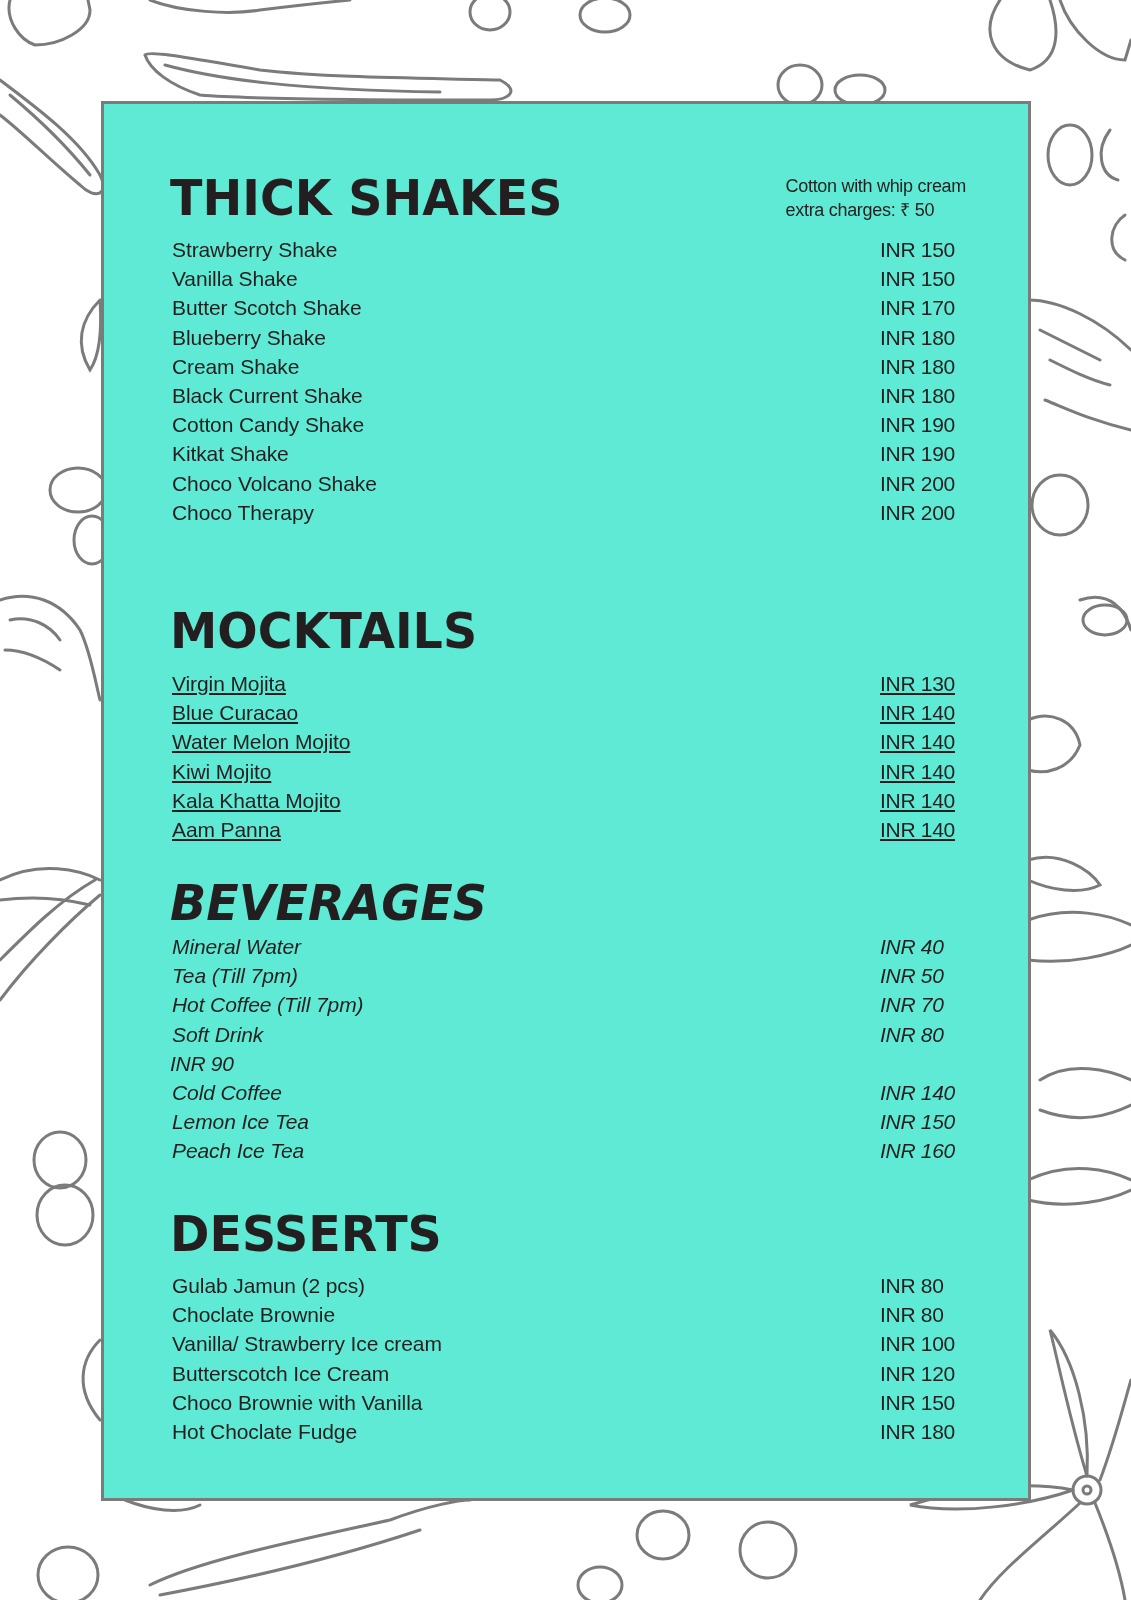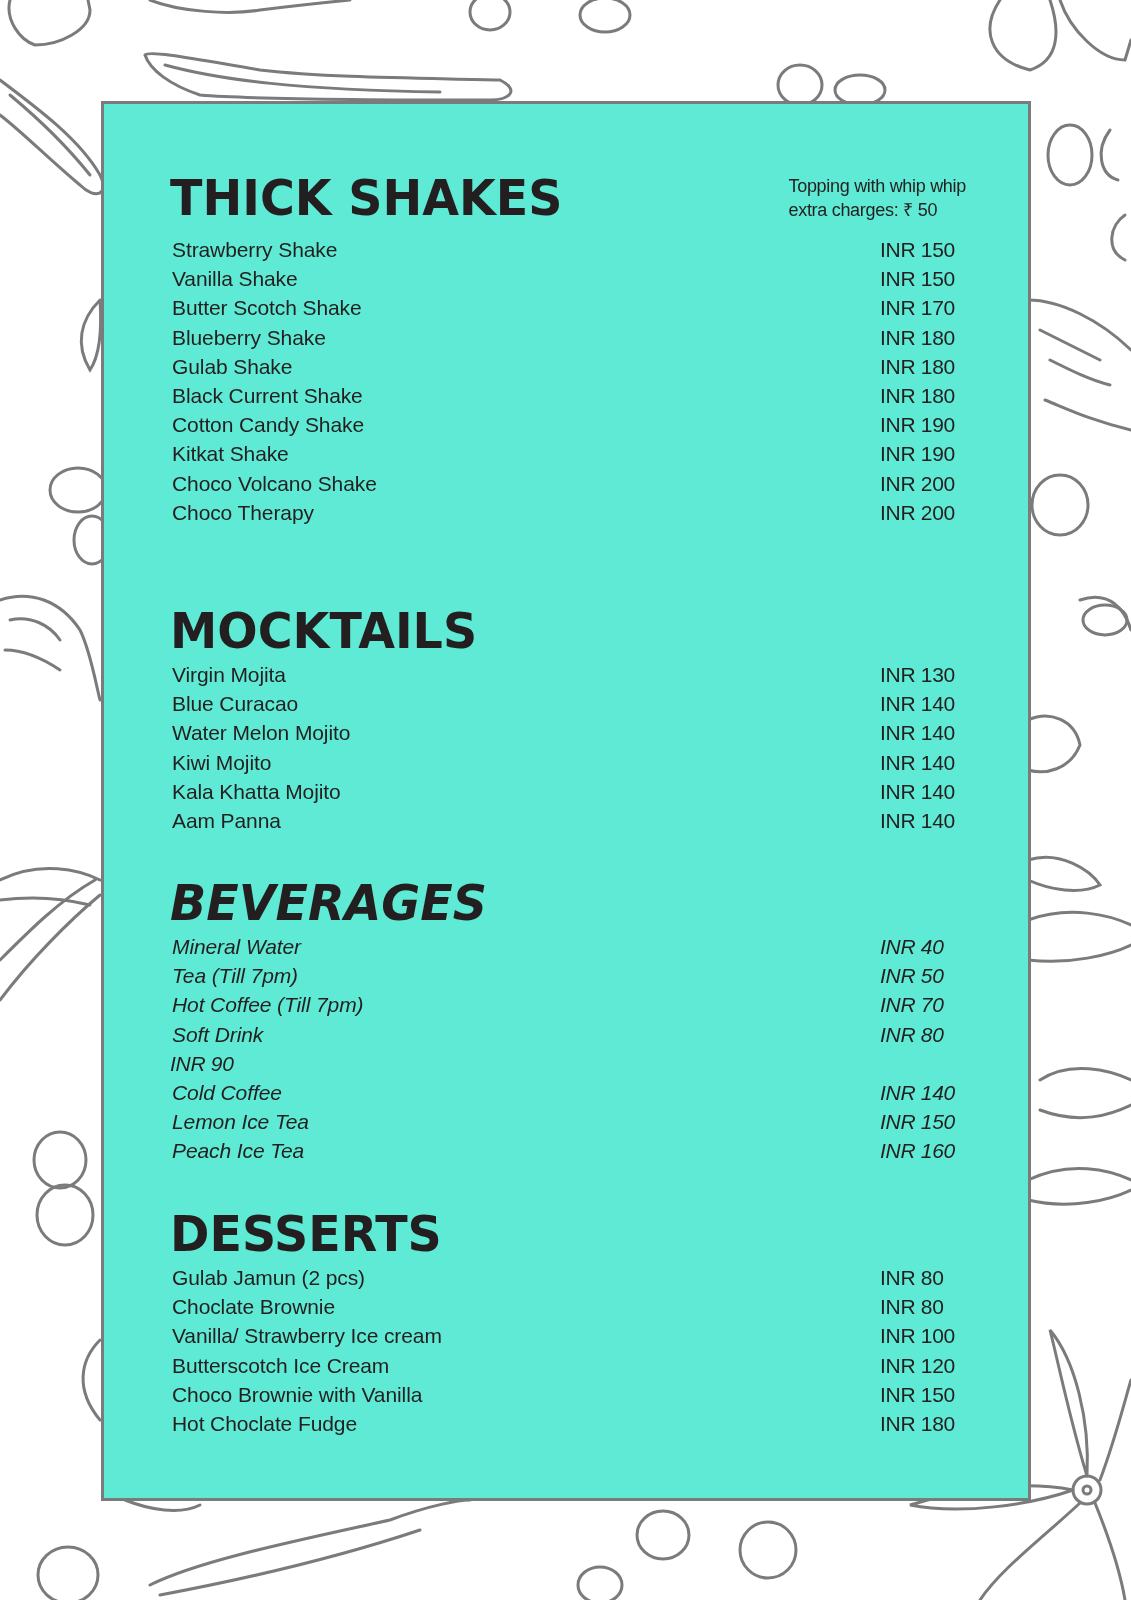--- a/index.html
+++ b/index.html
@@ -130,42 +130,42 @@
     <ellipse cx="65" cy="1215" rx="28" ry="30"></ellipse>
     <path d="M100 1340 C80 1360 75 1390 100 1420"></path>
   </g>
 </svg>
 
 <div class="frame">
 
   <section class="section" style="top:67px;">
     <h2 class="section-title">THICK SHAKES</h2>
     <div class="note">
-      <div>Topping with whip whip</div>
+      <div>Cotton with whip cream</div>
       <div>extra charges: ₹ 50</div>
     </div>
     <ul class="items" style="margin-top:8px;">
       <li class="item">
           <span class="item-name">Strawberry Shake</span>
           <span class="item-price">INR 150</span>
         </li>
       <li class="item">
           <span class="item-name">Vanilla Shake</span>
           <span class="item-price">INR 150</span>
         </li>
       <li class="item">
           <span class="item-name">Butter Scotch Shake</span>
           <span class="item-price">INR 170</span>
         </li>
       <li class="item">
           <span class="item-name">Blueberry Shake</span>
           <span class="item-price">INR 180</span>
         </li>
       <li class="item">
-          <span class="item-name">Gulab Shake</span>
+          <span class="item-name">Cream Shake</span>
           <span class="item-price">INR 180</span>
         </li>
       <li class="item">
           <span class="item-name">Black Current Shake</span>
           <span class="item-price">INR 180</span>
         </li>
       <li class="item">
           <span class="item-name">Cotton Candy Shake</span>
           <span class="item-price">INR 190</span>
         </li>
@@ -179,21 +179,21 @@
         </li>
       <li class="item">
           <span class="item-name">Choco Therapy</span>
           <span class="item-price">INR 200</span>
         </li>
     </ul>
   </section>
 
   <section class="section" style="top:500px;">
     <h2 class="section-title">MOCKTAILS</h2>
-    <ul class="items" style="margin-top:0px;">
+    <ul class="items" style="margin-top:9px;text-decoration:underline;">
       <li class="item">
           <span class="item-name">Virgin Mojita</span>
           <span class="item-price">INR 130</span>
         </li>
       <li class="item">
           <span class="item-name">Blue Curacao</span>
           <span class="item-price">INR 140</span>
         </li>
       <li class="item">
           <span class="item-name">Water Melon Mojito</span>
@@ -246,21 +246,21 @@
         </li>
       <li class="item">
           <span class="item-name">Peach Ice Tea</span>
           <span class="item-price">INR 160</span>
         </li>
     </ul>
   </section>
 
   <section class="section" style="top:1103px;">
     <h2 class="section-title">DESSERTS</h2>
-    <ul class="items" style="margin-top:0px;">
+    <ul class="items" style="margin-top:8px;">
       <li class="item">
           <span class="item-name">Gulab Jamun (2 pcs)</span>
           <span class="item-price">INR 80</span>
         </li>
       <li class="item">
           <span class="item-name">Choclate Brownie</span>
           <span class="item-price">INR 80</span>
         </li>
       <li class="item">
           <span class="item-name">Vanilla/ Strawberry Ice cream</span>

